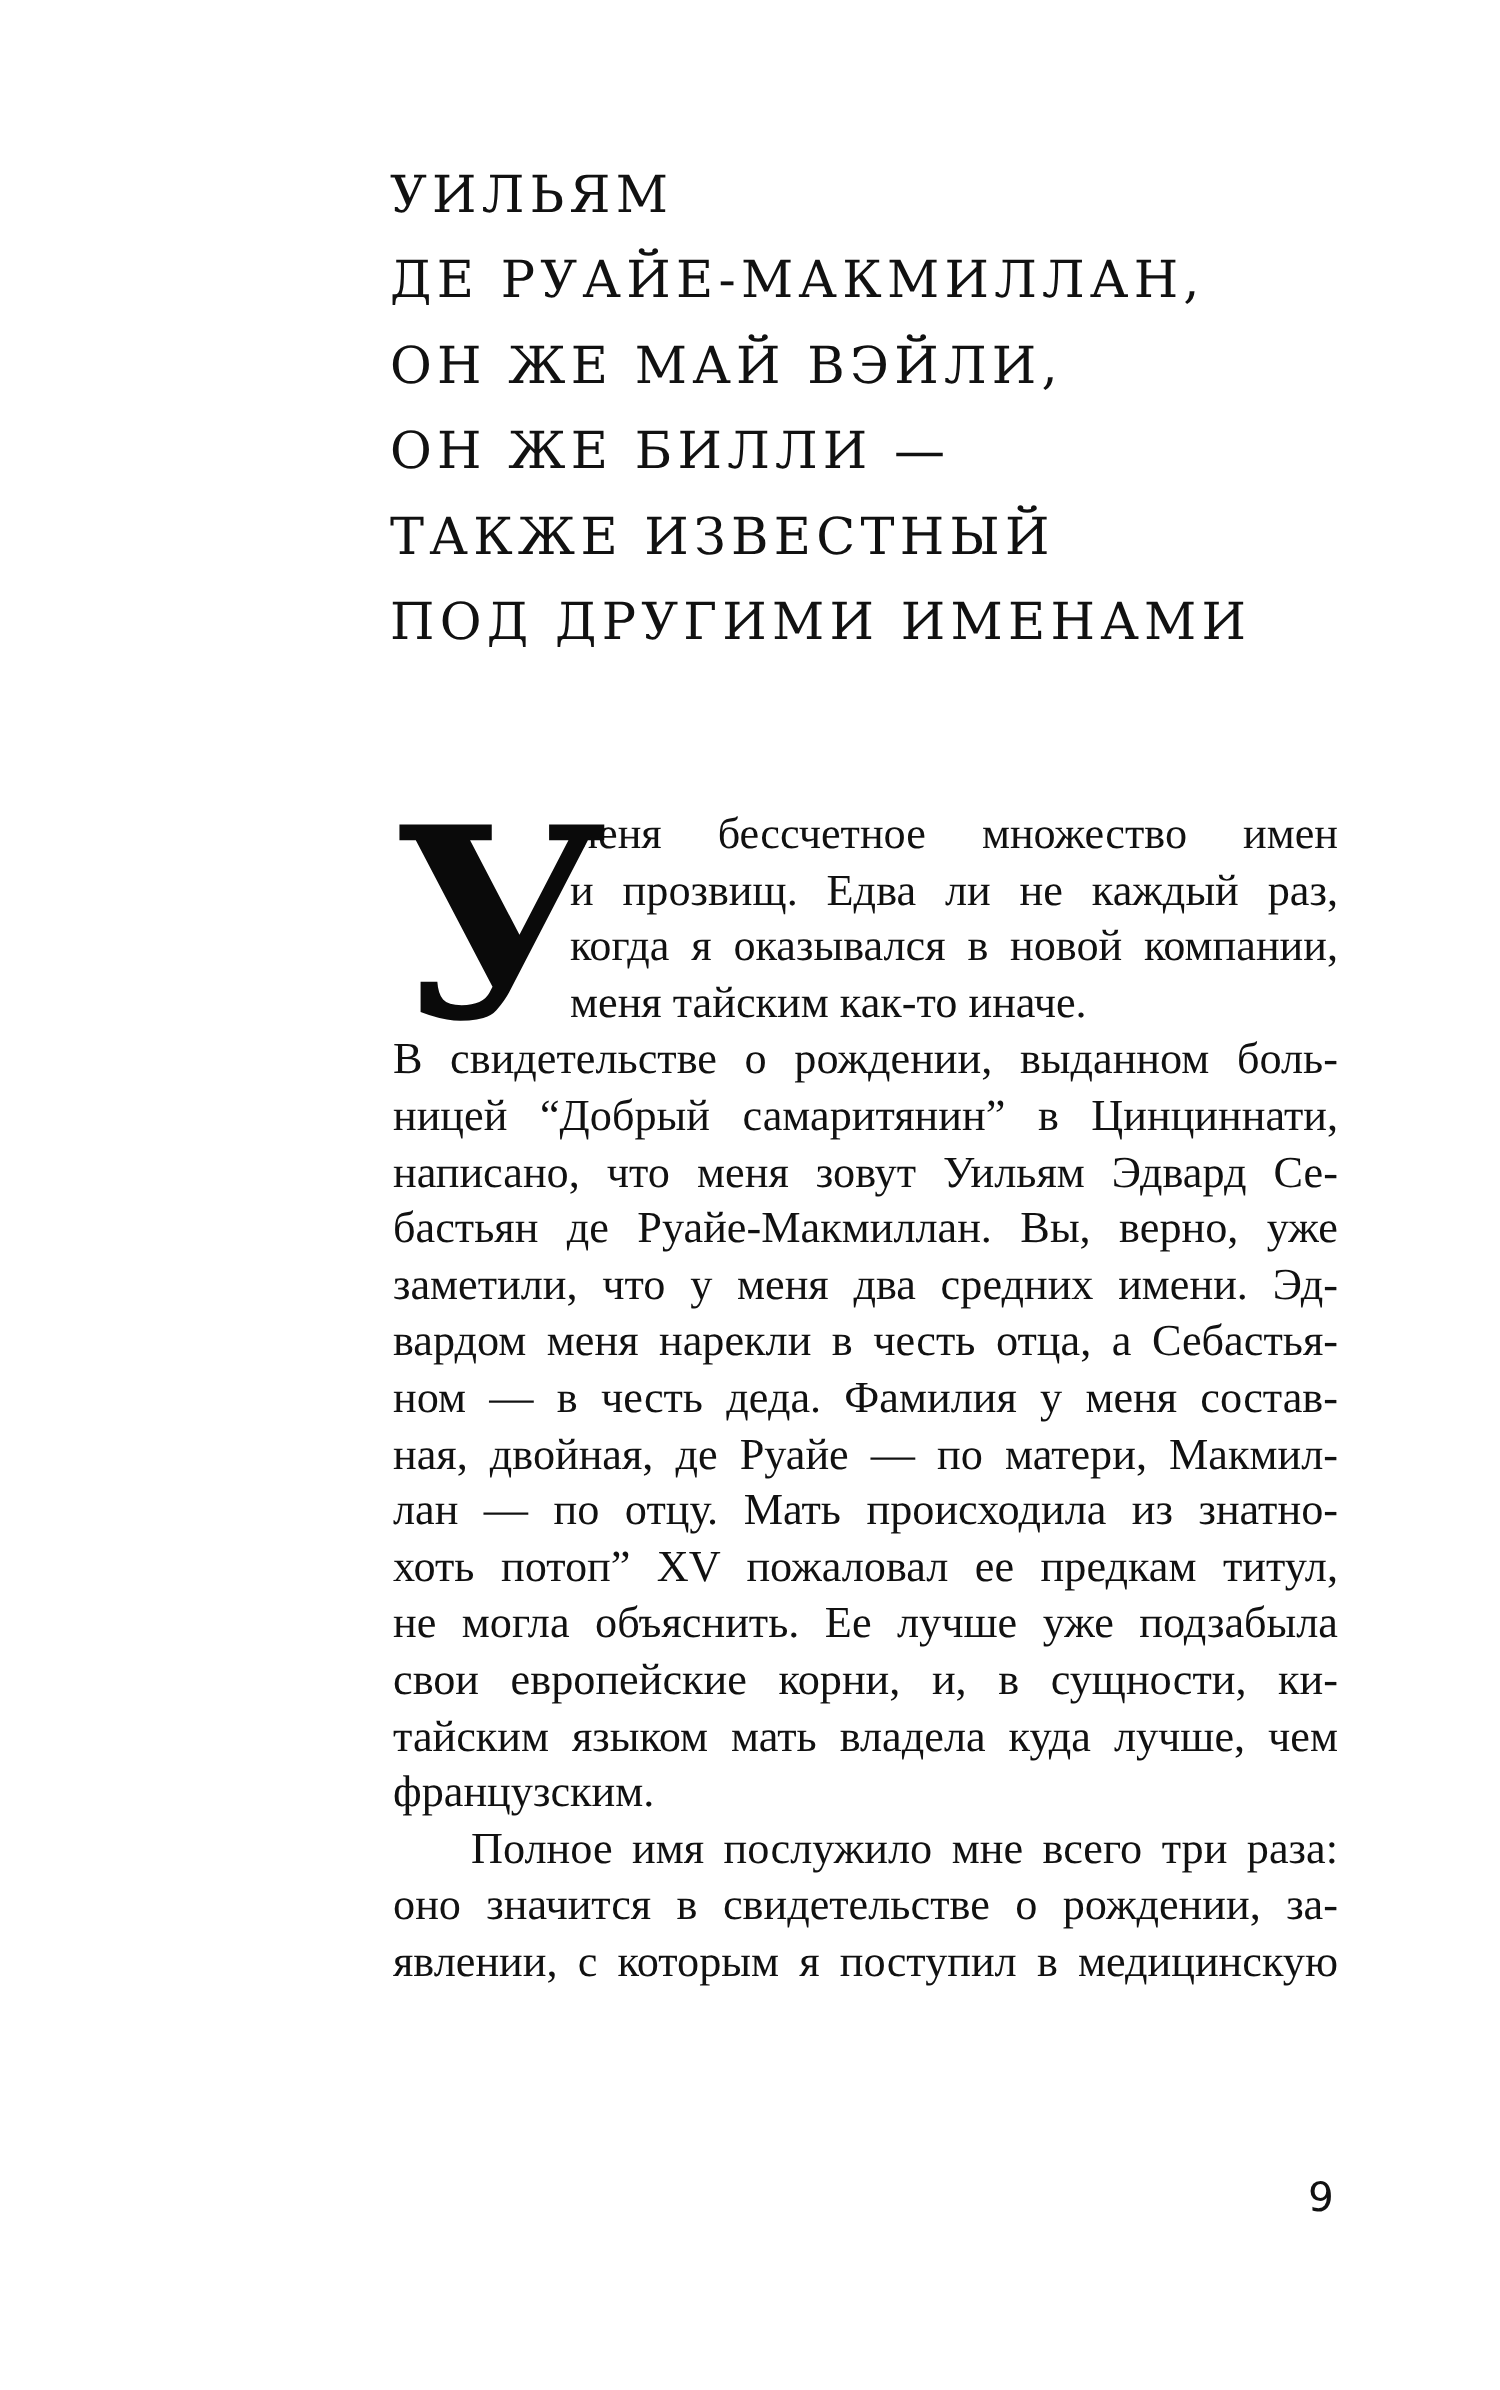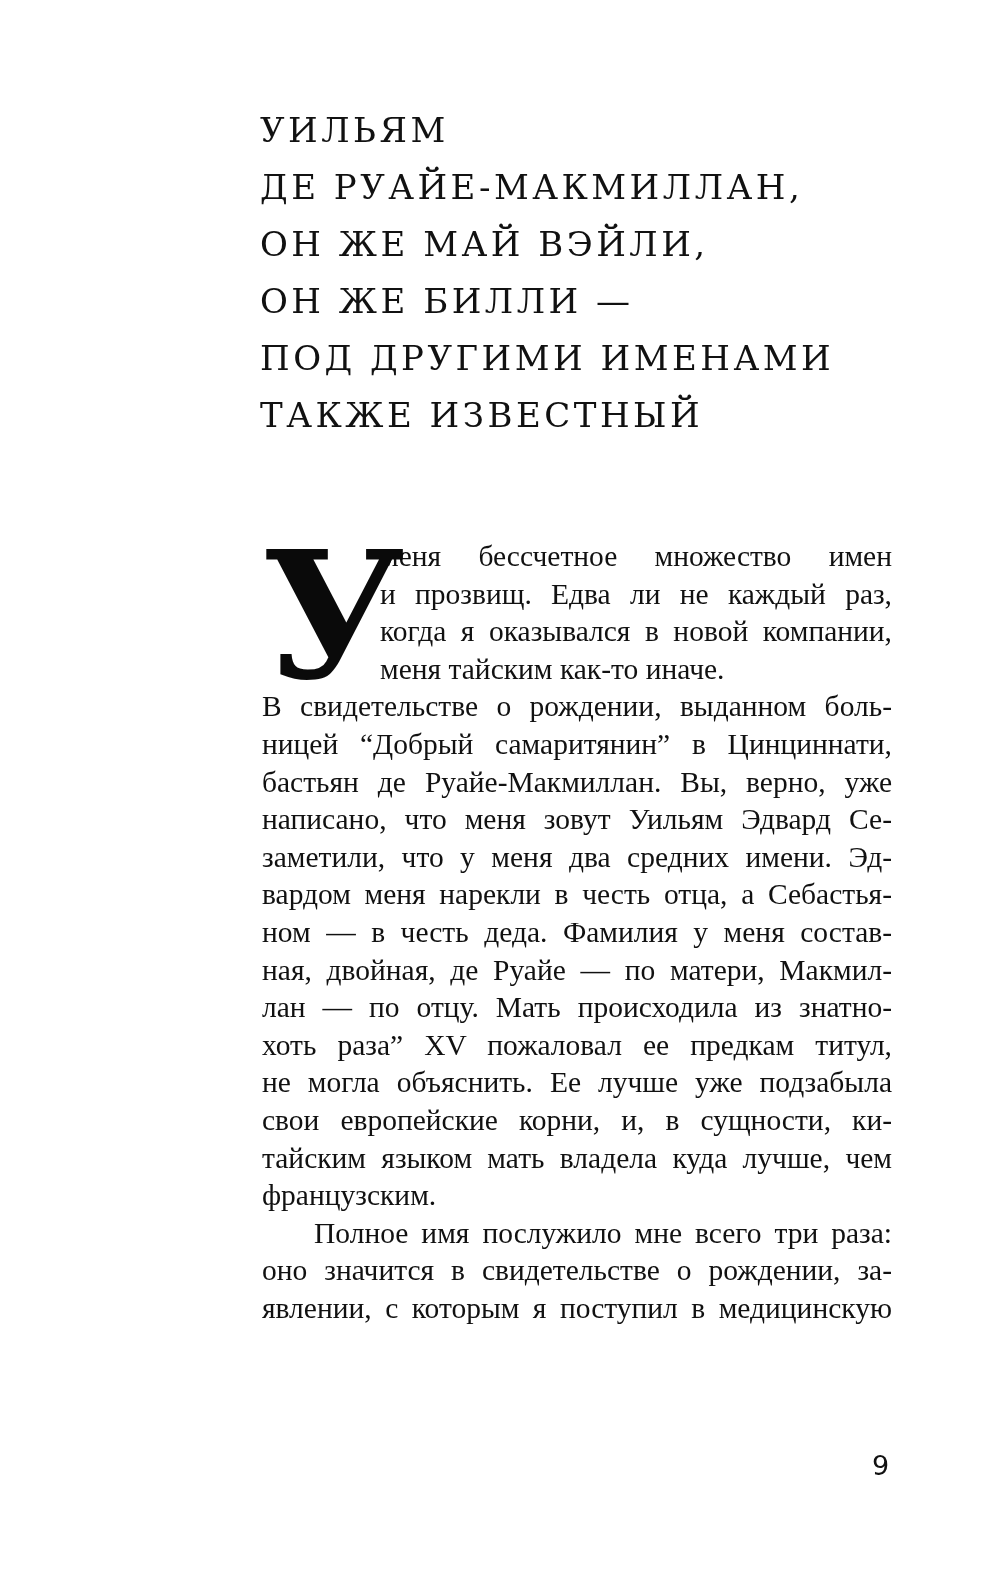--- a/index.html
+++ b/index.html
@@ -32,45 +32,45 @@
 </head>
 <body>
 
 <div class="page">
 
   <h1 class="chapter-title">
     <span class="tline">УИЛЬЯМ</span>
     <span class="tline">ДЕ РУАЙЕ-МАКМИЛЛАН,</span>
     <span class="tline">ОН ЖЕ МАЙ ВЭЙЛИ,</span>
     <span class="tline">ОН ЖЕ БИЛЛИ —</span>
+    <span class="tline">ТАКЖЕ ИЗВЕСТНЫЙ</span>
     <span class="tline">ПОД ДРУГИМИ ИМЕНАМИ</span>
-    <span class="tline">ТАКЖЕ ИЗВЕСТНЫЙ</span>
   </h1>
 
   <div class="body">
     <div class="dropcap">У</div>
 
     <div class="indent-lines">
       <span class="line">меня бессчетное множество имен</span>
       <span class="line">и прозвищ. Едва ли не каждый раз,</span>
       <span class="line">когда я оказывался в новой компании,</span>
       <span class="line last">меня тайским как-то иначе.</span>
     </div>
 
     <div>
       <span class="line">В свидетельстве о рождении, выданном боль-</span>
       <span class="line">ницей “Добрый самаритянин” в Цинциннати,</span>
+      <span class="line">написано, что меня зовут Уильям Эдвард Се-</span>
       <span class="line">бастьян де Руайе-Макмиллан. Вы, верно, уже</span>
-      <span class="line">написано, что меня зовут Уильям Эдвард Се-</span>
       <span class="line">заметили, что у меня два средних имени. Эд-</span>
       <span class="line">вардом меня нарекли в честь отца, а Себастья-</span>
       <span class="line">ном — в честь деда. Фамилия у меня состав-</span>
       <span class="line">ная, двойная, де Руайе — по матери, Макмил-</span>
       <span class="line">лан — по отцу. Мать происходила из знатно-</span>
-      <span class="line">хоть раза” XV пожаловал ее предкам титул,</span>
+      <span class="line">хоть потоп” XV пожаловал ее предкам титул,</span>
       <span class="line">не могла объяснить. Ее лучше уже подзабыла</span>
       <span class="line">свои европейские корни, и, в сущности, ки-</span>
       <span class="line">тайским языком мать владела куда лучше, чем</span>
       <span class="line last">французским.</span>
     </div>
 
     <div>
       <span class="line para-indent">Полное имя послужило мне всего три раза:</span>
       <span class="line">оно значится в свидетельстве о рождении, за-</span>
       <span class="line">явлении, с которым я поступил в медицинскую</span>

